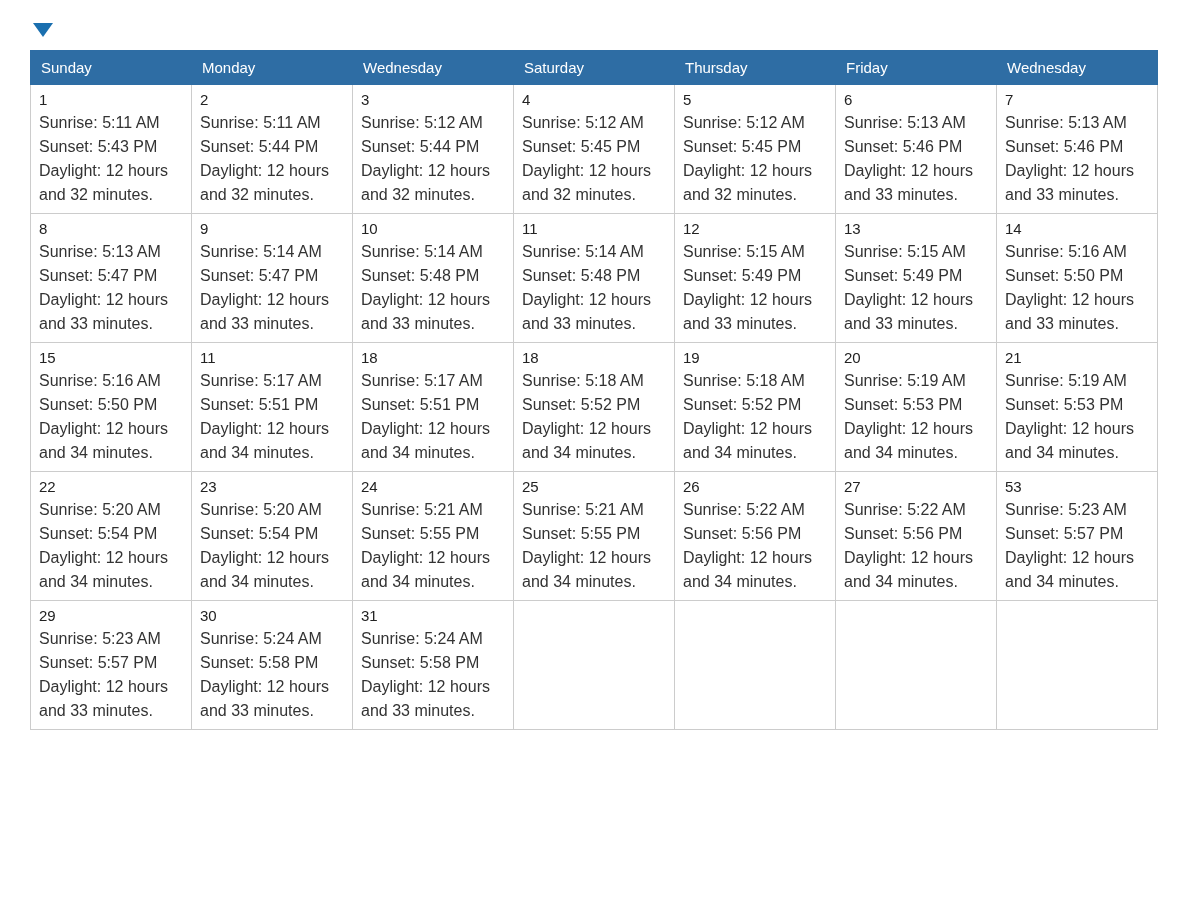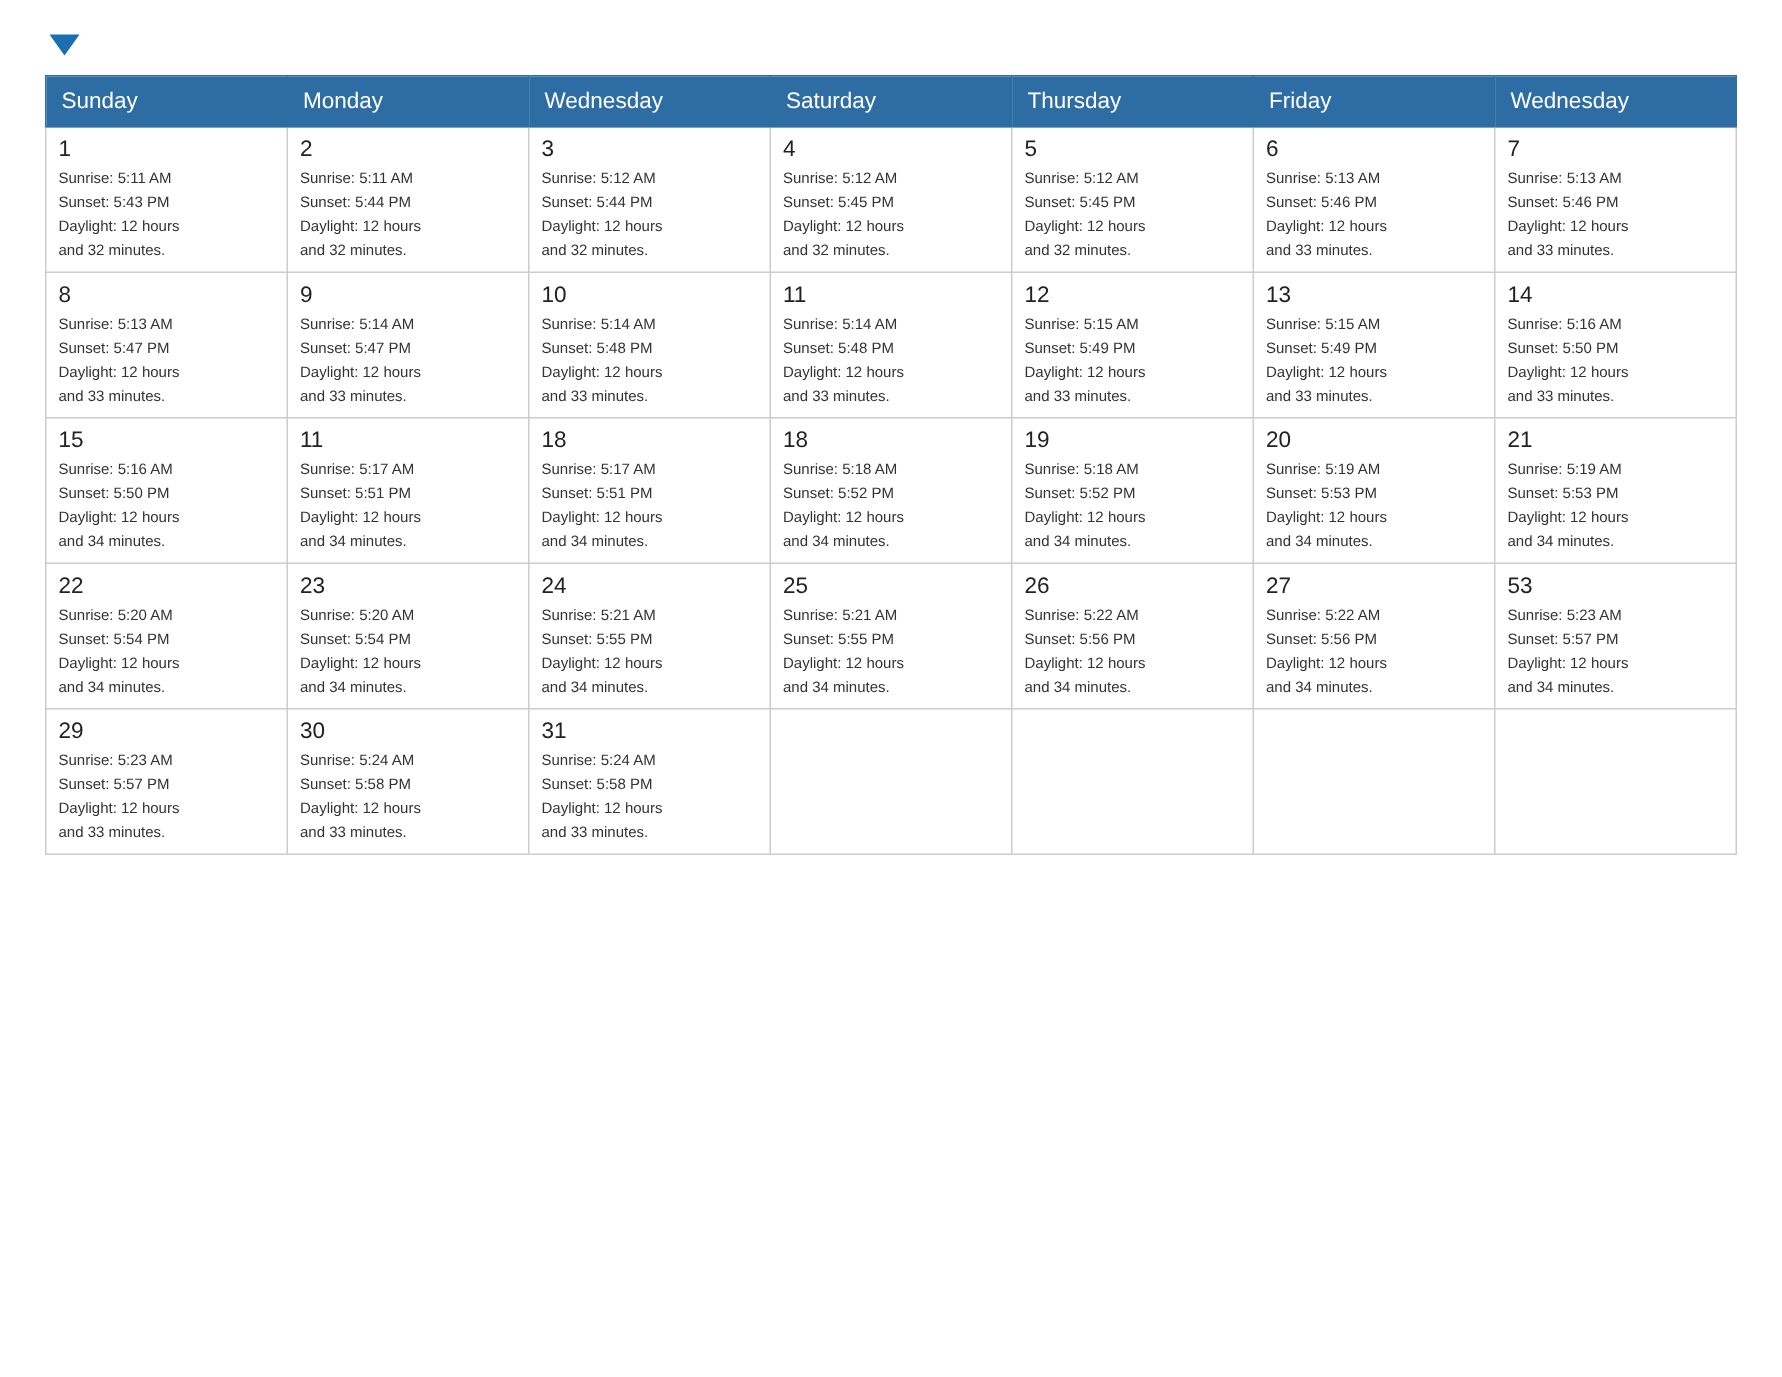--- a/index.html
+++ b/index.html
@@ -65,21 +65,21 @@
       background: #fff;
     }
     .day-number {
       font-size: 15px;
       font-weight: normal;
       color: #222;
       display: block;
       margin-bottom: 3px;
     }
     .day-info {
-      font-size: 10px;
+      font-size: 16px;
       color: #333;
       line-height: 1.5;
     }
     .empty-cell {
       background: #fff;
     }
     .logo-wrapper {
       display: flex;
       flex-direction: column;
       align-items: flex-start;

